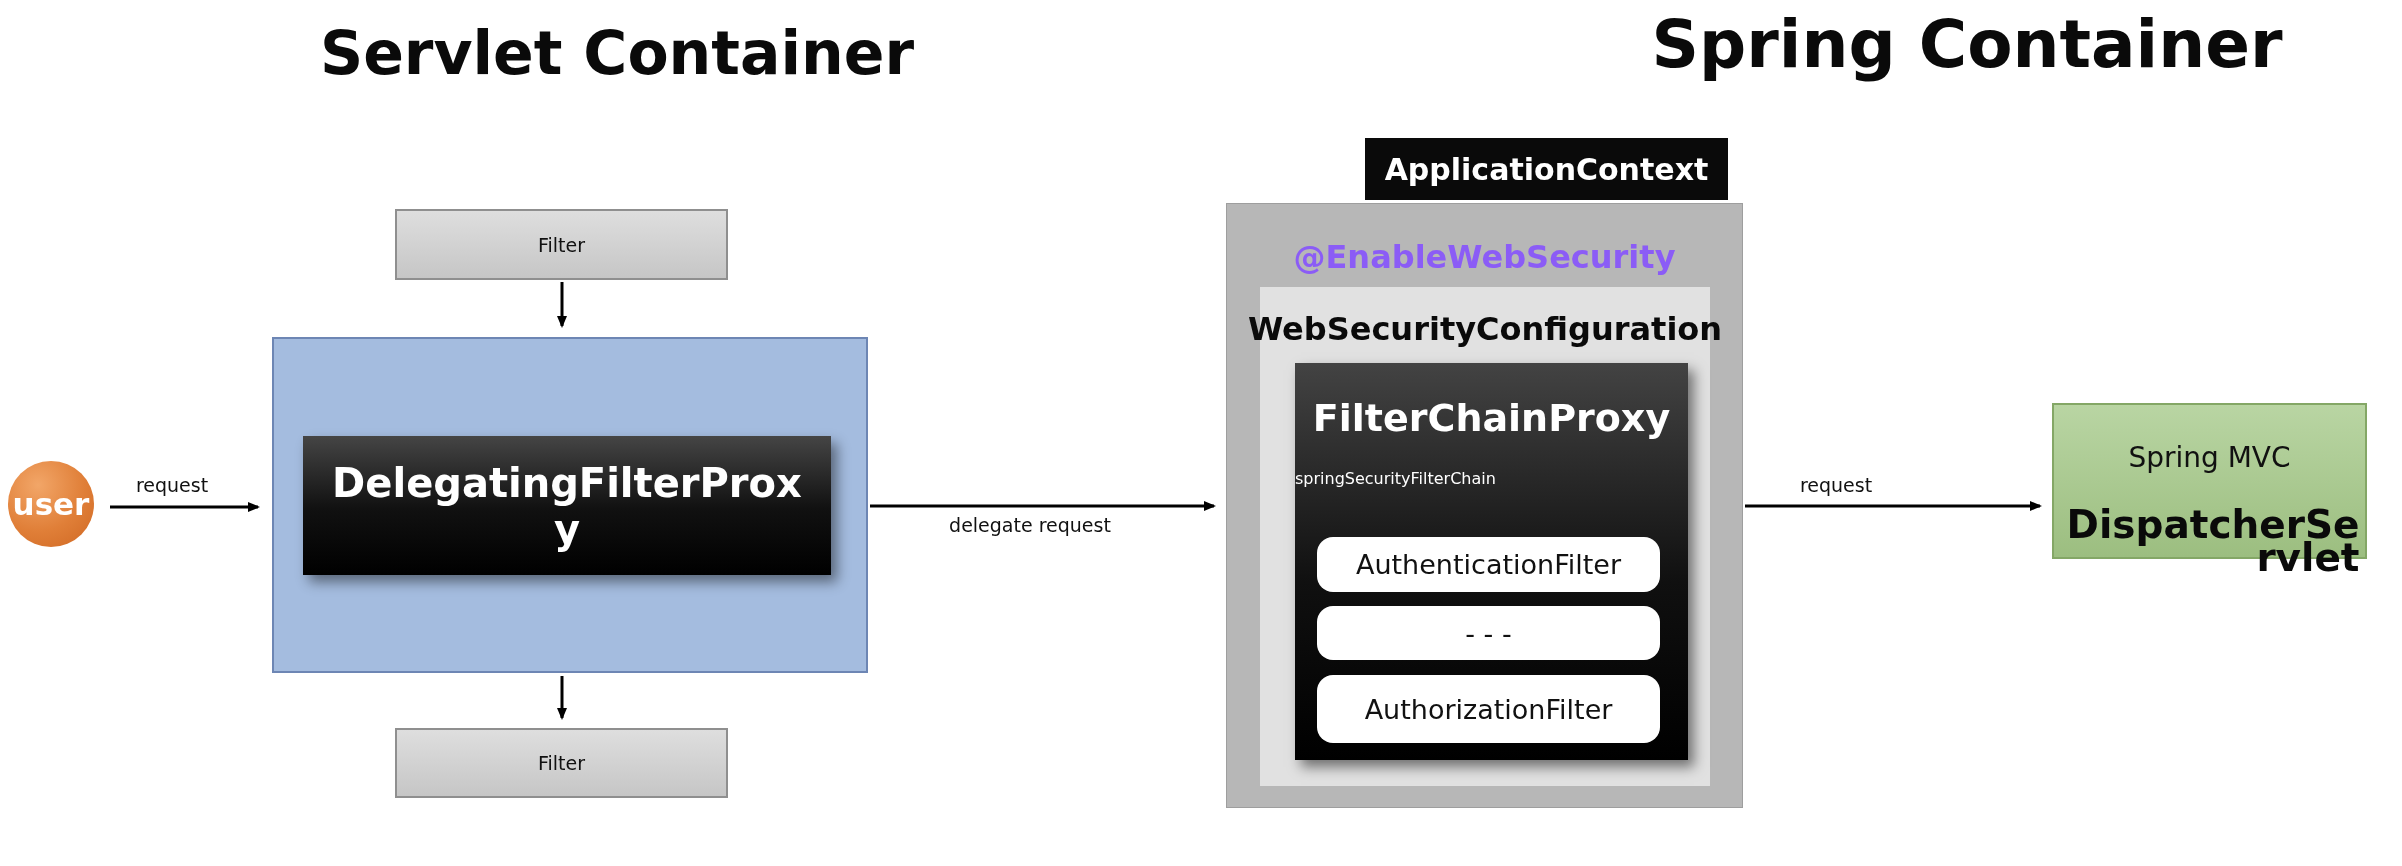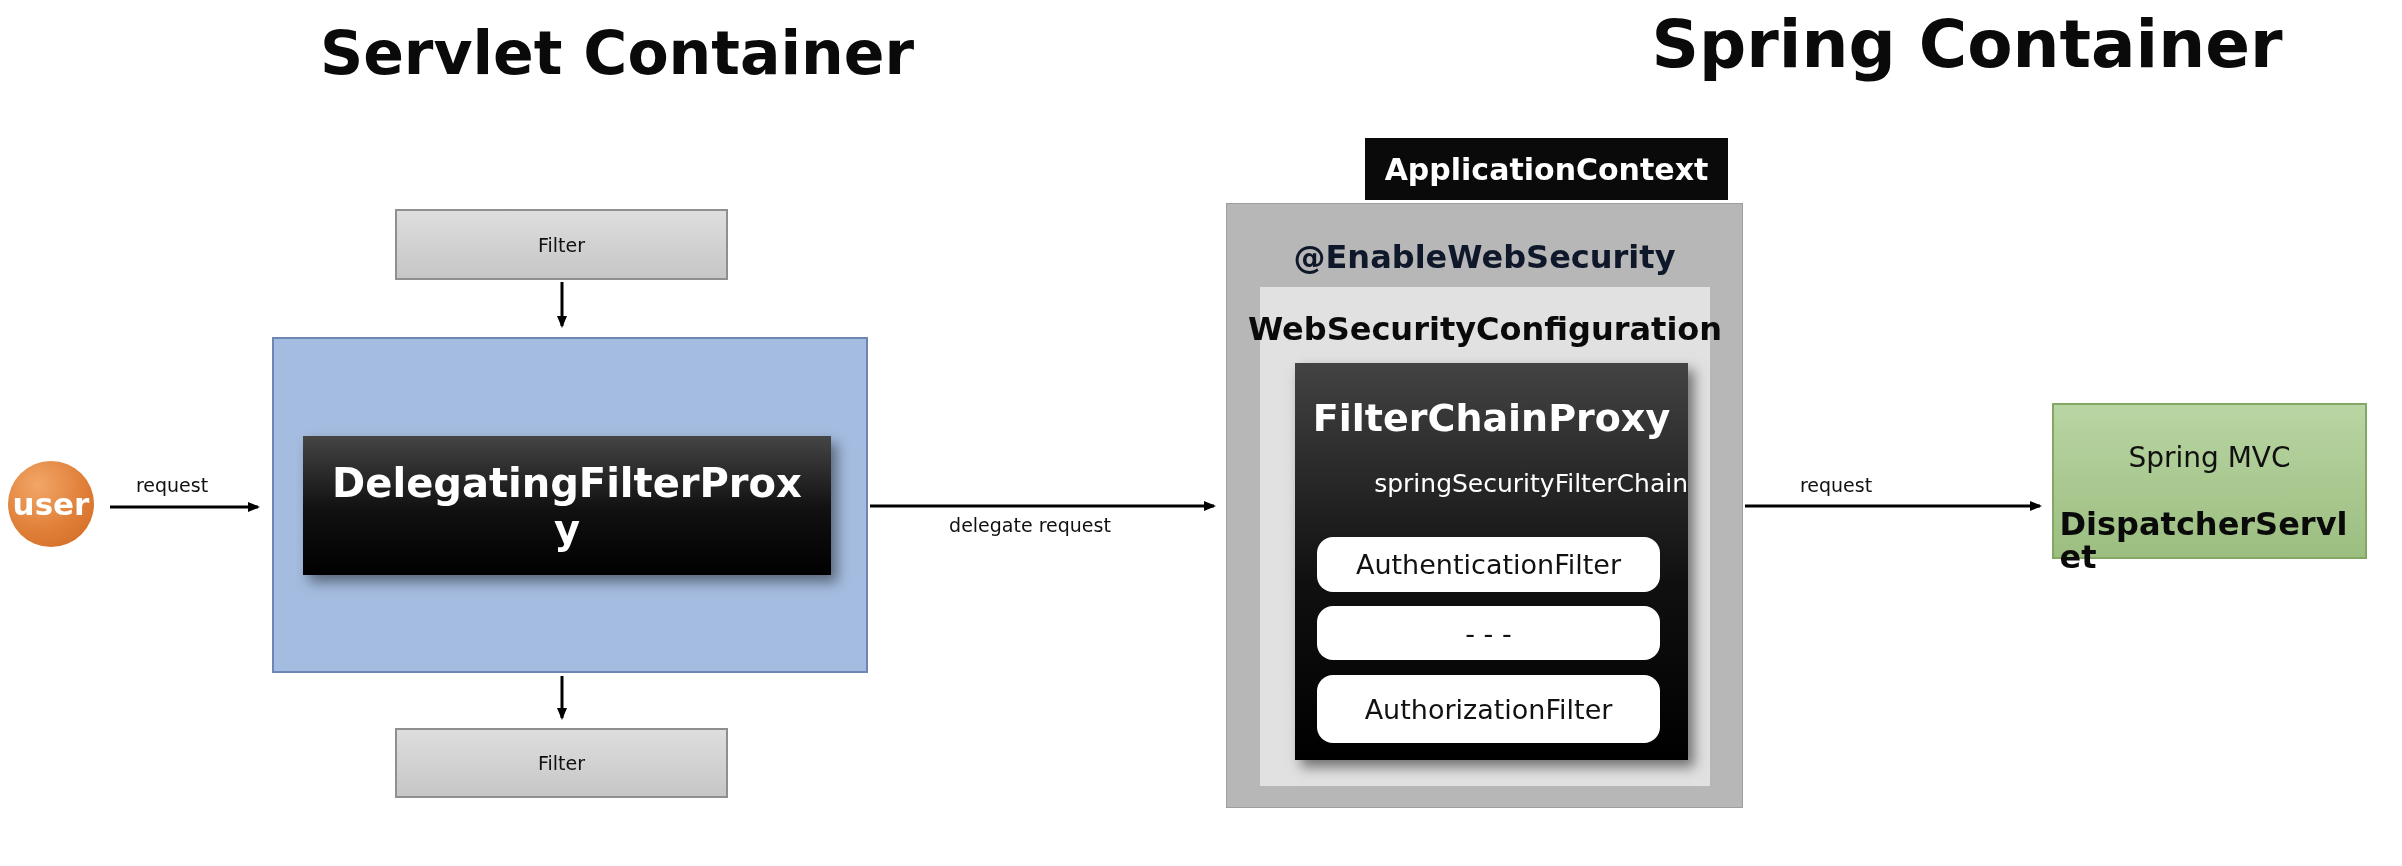--- a/index.html
+++ b/index.html
@@ -53,41 +53,41 @@
     left:1365px;top:138px;width:363px;height:62px;background:#0a0a0a;
     display:flex;align-items:center;justify-content:center;
     color:#fff;font-weight:bold;font-size:30px;white-space:nowrap;
   }
   .gray-outer{
     left:1226px;top:203px;width:517px;height:605px;
     background:#b7b7b7;border:1px solid #9e9e9e;box-sizing:border-box;
   }
   .enable-websec{
     left:1226px;top:238px;width:517px;text-align:center;
-    font-weight:bold;font-size:32px;color:#0f172a;white-space:nowrap;
+    font-weight:bold;font-size:32px;color:#8b5cf6;white-space:nowrap;
   }
   .light-inner{
     left:1260px;top:287px;width:450px;height:499px;background:#e1e1e1;
   }
   .websec-config{
     left:1485px;top:310px;transform:translateX(-50%);
     font-weight:bold;font-size:32px;color:#0a0a0a;white-space:nowrap;
   }
   .fcp-box{
     left:1295px;top:363px;width:393px;height:397px;
     background:linear-gradient(to bottom,#434343 0%,#101010 55%,#000 100%);
     box-shadow:6px 7px 12px rgba(0,0,0,0.5);
   }
   .fcp-title{
     position:absolute;left:0;top:33px;width:100%;text-align:center;
     color:#fff;font-weight:bold;font-size:38px;white-space:nowrap;
   }
   .fcp-subtitle{
-    position:absolute;left:0;top:106px;width:100%;text-align:right;
-    color:#fff;font-size:25px;white-space:nowrap;
+    position:absolute;left:0;top:106px;width:100%;text-align:left;
+    color:#fff;font-size:16px;white-space:nowrap;
   }
   .chain-row{
     position:absolute;left:22px;width:343px;height:55px;background:#ffffff;
     display:flex;align-items:center;justify-content:center;
     font-size:27px;color:#111;white-space:nowrap;border-radius:16px;
   }
   .row-0{top:174px;}
   .row-1{top:243px;height:54px;}
   .row-2{top:312px;height:68px;}
 
@@ -95,21 +95,21 @@
     left:2052px;top:403px;width:315px;height:156px;
     background:linear-gradient(to bottom,#b9d5a3 0%,#9cbe80 100%);
     border:2px solid #84a766;box-sizing:border-box;
   }
   .mvc-label{
     position:absolute;left:0;top:36px;width:100%;text-align:center;
     font-size:28px;color:#111;white-space:nowrap;
   }
   .dispatcher{
     position:absolute;left:50%;top:103px;transform:translateX(-50%);
-    width:300px;text-align:left;font-weight:bold;font-size:32px;line-height:33px;color:#0a0a0a;
+    width:300px;text-align:right;font-weight:bold;font-size:39px;line-height:33px;color:#0a0a0a;
     word-break:break-all;overflow-wrap:break-word;
   }
 
   svg.arrows{left:0;top:0;pointer-events:none;}
 </style>
 </head>
 <body>
 
 <div class="canvas">
 

